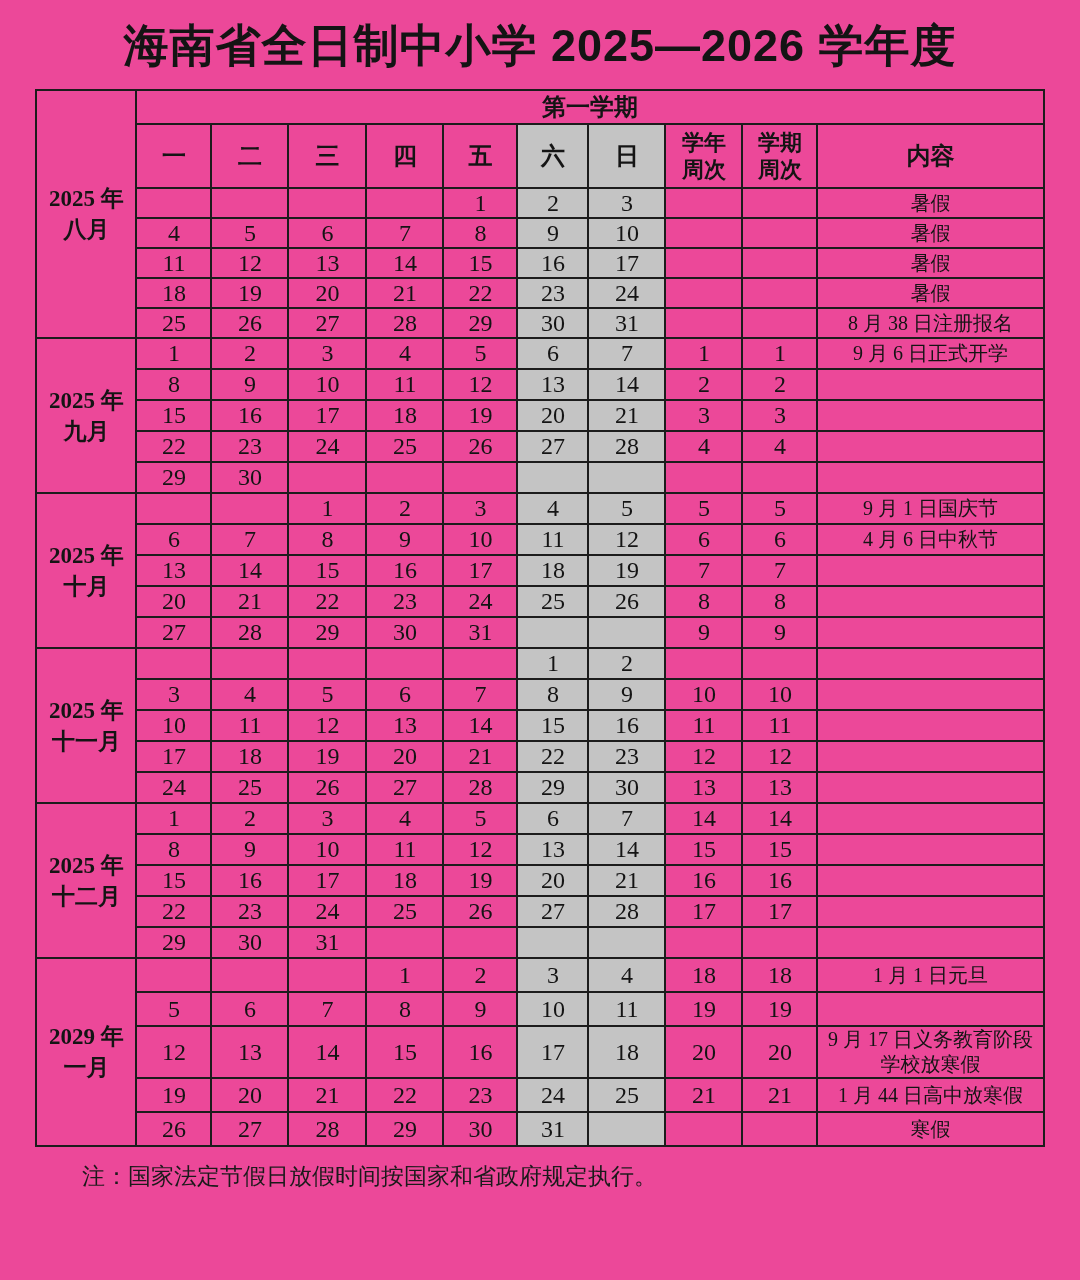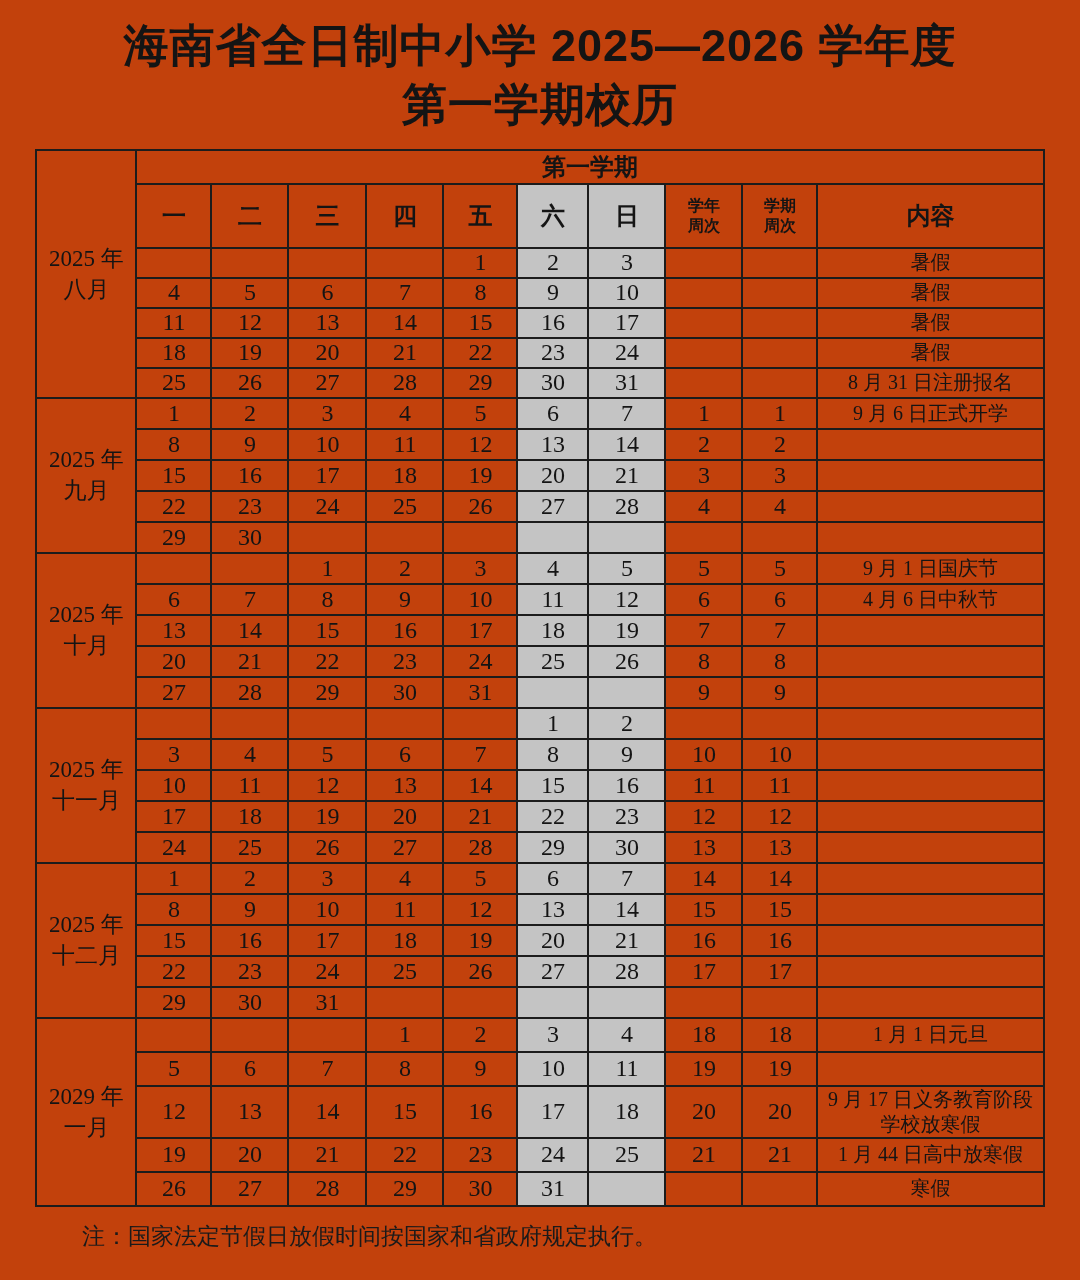--- a/index.html
+++ b/index.html
@@ -4,21 +4,21 @@
 <style>
   :root {
     --weekend-bg: #c4c4c4;
     --line: #1c1c1c;
   }
   * { box-sizing: border-box; margin: 0; padding: 0; }
   html, body { background: #fdfdfd; }
   .page {
     width: 1080px;
     height: 1280px;
-    background: #c2410c;
+    background: #ec4899;
     color: #141414;
     overflow: hidden;
     position: relative;
     font-family: "Liberation Serif", serif;
   }
   .title {
     text-align: center;
     font-family: "Liberation Sans", sans-serif;
     font-weight: 700;
     font-size: 45px;
@@ -43,26 +43,27 @@
     font-weight: 700;
     font-size: 24px;
     font-family: "Liberation Sans", sans-serif;
   }
   tr.r-days td { height: 64px; }
   td.hd {
     font-weight: 700;
     font-size: 24px;
     font-family: "Liberation Sans", sans-serif;
   }
-  td.hd.small { font-size: 16px; line-height: 1.25; white-space: pre-line; }
+  td.hd.small { font-size: 22px; line-height: 1.25; white-space: pre-line; }
   td.month {
     font-size: 23px;
     line-height: 1.35;
     white-space: pre-line;
     font-family: "Liberation Serif", serif;
+    font-weight: bold;
   }
   td.day, td.wkno {
     font-size: 24px;
     font-family: "Liberation Serif", serif;
   }
   td.wk { background: var(--weekend-bg); }
   td.content {
     font-size: 20px;
     line-height: 1.25;
     white-space: pre-line;
@@ -78,21 +79,20 @@
     color: #1a1a1a;
   }
 </style>
 </head>
 <body>
 
 <div class="page">
 
   <div class="title">
     <div>海南省全日制中小学 2025—2026 学年度</div>
-    <div>第一学期校历</div>
   </div>
 
   <table class="cal">
     <colgroup>
       <col style="width:100px">
       <col style="width:75px">
         <col style="width:77px">
         <col style="width:78px">
       <col style="width:77px">
         <col style="width:74px">
@@ -173,21 +173,21 @@
         <tr class="body-row m0">
           <td class="day">25</td>
           <td class="day">26</td>
           <td class="day">27</td>
           <td class="day">28</td>
           <td class="day">29</td>
           <td class="day wk">30</td>
           <td class="day wk">31</td>
           <td class="wkno"></td>
           <td class="wkno"></td>
-          <td class="content">8 月 31 日注册报名</td>
+          <td class="content">8 月 38 日注册报名</td>
         </tr>
         <tr class="body-row m1">
           <td class="month" rowspan="5">2025 年
 九月</td>
           <td class="day">1</td>
           <td class="day">2</td>
           <td class="day">3</td>
           <td class="day">4</td>
           <td class="day">5</td>
           <td class="day wk">6</td>

